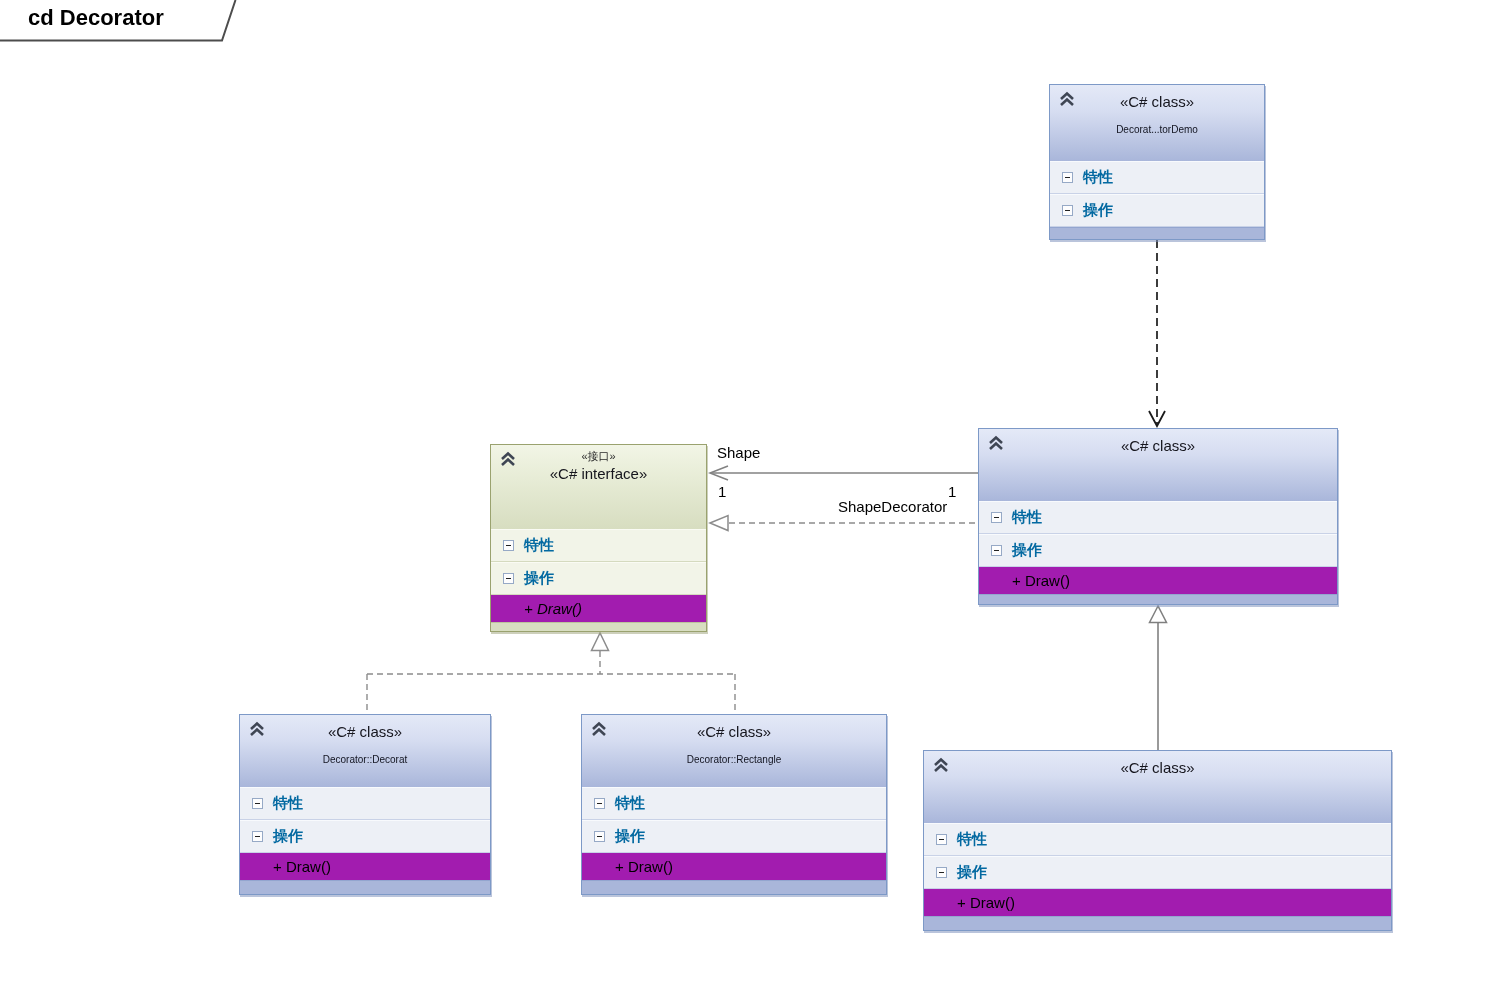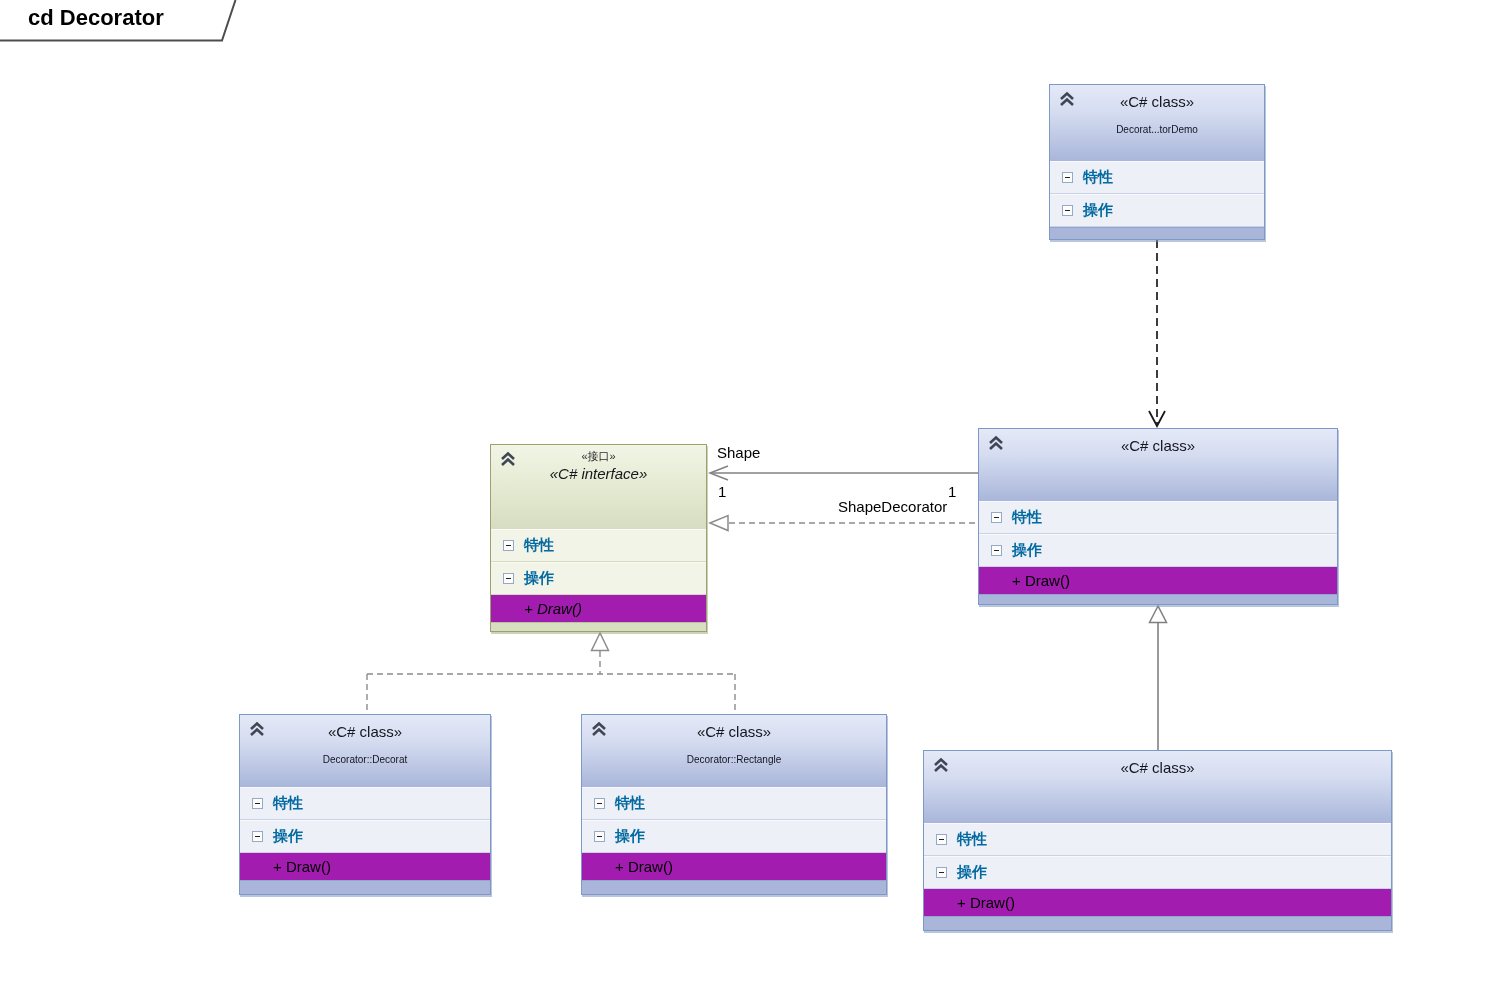--- a/index.html
+++ b/index.html
@@ -18,21 +18,21 @@
   
   .uml-box{position:absolute;z-index:2;display:flex;flex-direction:column;box-sizing:border-box;}
   .uml-box.blue{border:1.5px solid #7d99c7;box-shadow:1px 2px 0 rgba(130,148,190,.55);}
   .uml-box.green{border:1.5px solid #9aa26f;box-shadow:1px 2px 0 rgba(155,162,120,.5);}
 
   .box-header{position:relative;text-align:center;flex:0 0 auto;}
   .blue .box-header{background:linear-gradient(#e4e9f7 0%,#d6ddf1 35%,#a9b6da 100%);}
   .green .box-header{background:linear-gradient(#f2f5e6 0%,#e7ecd6 40%,#d7ddc0 100%);}
   .stereo{font-size:15px;color:#15151d;padding-top:8px;line-height:18px;}
   .stereo-small{font-size:11px;color:#2a2a2a;padding-top:5px;line-height:13px;}
-  .green .stereo{padding-top:2px;font-style:italic;}
+  .green .stereo{padding-top:2px;}
   .cls-name{font-size:10px;font-weight:normal;color:#121420;padding-top:10px;line-height:18px;}
   .cls-name.abstract{font-style:italic;}
 
   .chevron{position:absolute;left:8px;top:6px;width:18px;height:17px;cursor:pointer;}
 
   .section-row{flex:0 0 33px;display:flex;align-items:center;padding-left:12px;box-sizing:border-box;}
   .blue .section-row{background:#edf0f6;border-top:1px solid #f8fafd;border-bottom:1px solid #c9d2e7;}
   .green .section-row{background:#f2f4e8;border-top:1px solid #fafbf4;border-bottom:1px solid #d5dabf;}
   .expander{width:11px;height:11px;box-sizing:border-box;border:1px solid #96a9c6;background:#fdfdfe;
             display:flex;align-items:center;justify-content:center;cursor:pointer;flex:0 0 auto;}

